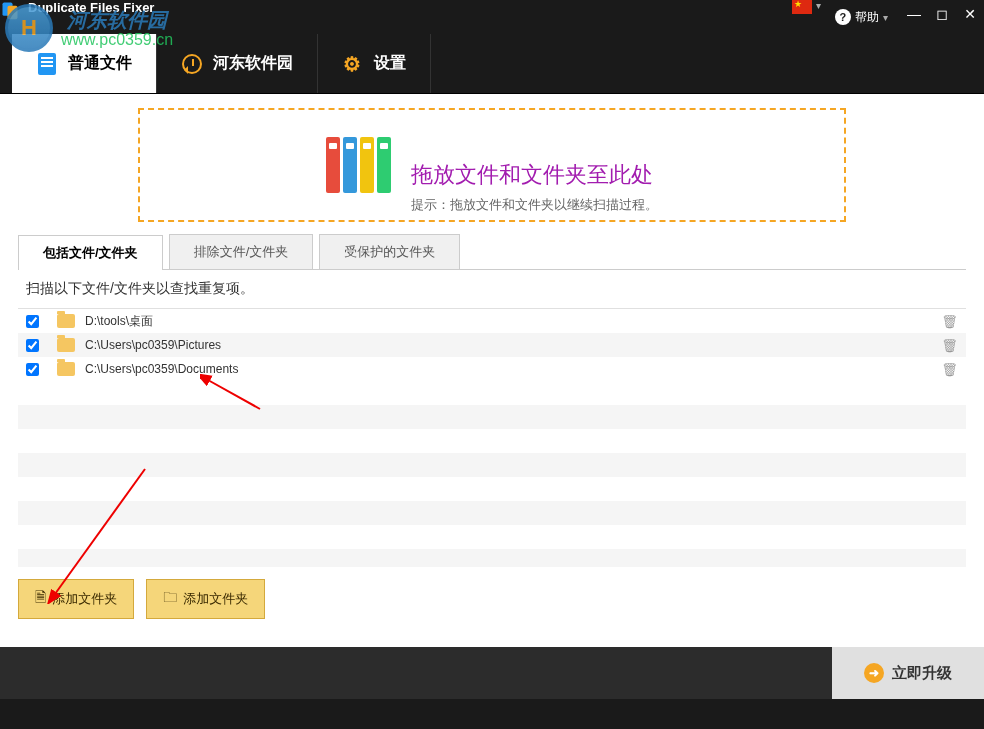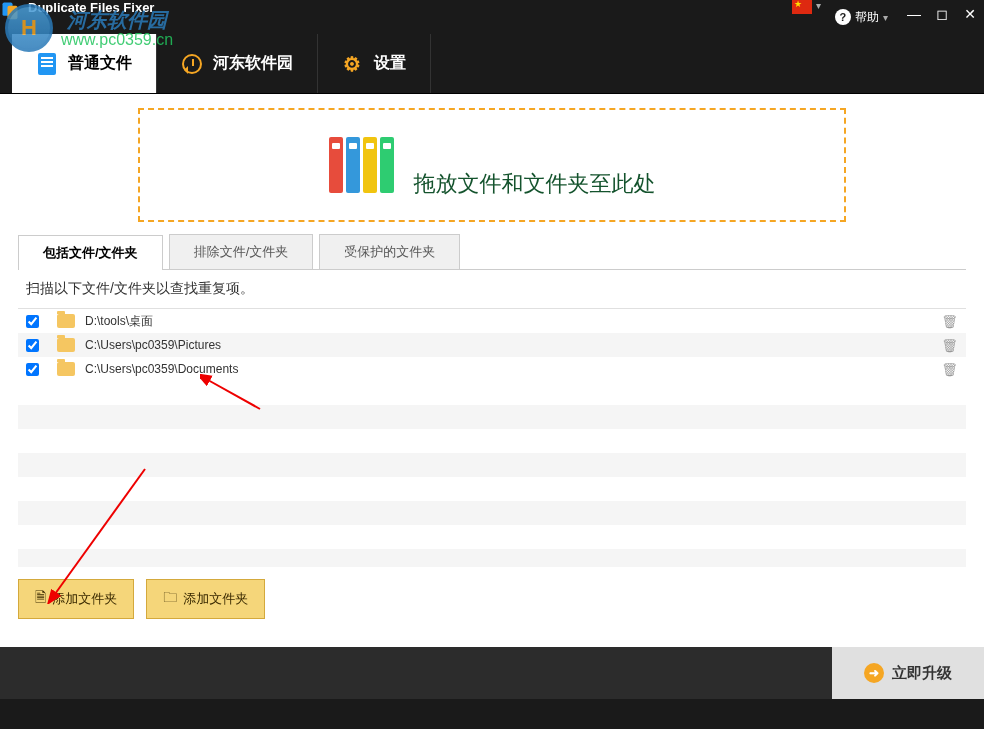--- a/index.html
+++ b/index.html
@@ -32,21 +32,21 @@
 
 
 .content { background: #fff; height: 553px; padding: 14px 18px 0 18px; position: relative; }
 
 
 .dropzone { border: 2px dashed #f5a623; height: 114px; display: flex; align-items: center; justify-content: center; margin: 0 120px 12px 120px; }
 .dropzone .folders-icon { margin-right: 20px; display: flex; gap: 3px; }
 .binder { width: 14px; height: 56px; border-radius: 2px; position: relative; }
 .binder::before { content:""; position:absolute; top:6px; left:3px; width:8px; height:6px; background:#fff; border-radius:1px; }
 .binder.c1{background:#e74c3c;} .binder.c2{background:#3498db;} .binder.c3{background:#f1c40f;} .binder.c4{background:#2ecc71;}
-.dropzone .dz-text h2 { font-size: 22px; color: #14532d; font-weight: normal; margin-bottom: 6px; margin-top: 44px; }
+.dropzone .dz-text h2 { font-size: 22px; color: #a21caf; font-weight: normal; margin-bottom: 6px; margin-top: 44px; }
 .dropzone .dz-text p { font-size: 13px; color: #666; }
 
 
 .subtabs { display: flex; border-bottom: 1px solid #ccc; }
 .subtab { padding: 8px 24px; font-size: 13px; background: #f0f0f0; border: 1px solid #ccc; border-bottom: none; margin-right: 6px; cursor: pointer; color:#555; }
 .subtab.active { background: #fff; font-weight: bold; color:#000; position: relative; top: 1px; }
 
 
 .scan-header { padding: 10px 8px; font-size: 14px; color: #333; border-bottom: 1px solid #e0e0e0; }
 .file-list { height: 258px; overflow: hidden; background: #fff; }
@@ -137,20 +137,21 @@
 
   <div class="dropzone">
     <div class="folders-icon">
       <span class="binder c1"></span>
         <span class="binder c2"></span>
         <span class="binder c3"></span>
         <span class="binder c4"></span>
     </div>
     <div class="dz-text">
       <h2>拖放文件和文件夹至此处</h2>
+      <p>提示：拖放文件和文件夹以继续扫描过程。</p>
     </div>
   </div>
 
   <div class="subtabs">
     <div class="subtab active"><span>包括文件/文件夹</span></div>
     <div class="subtab"><span>排除文件/文件夹</span></div>
     <div class="subtab"><span>受保护的文件夹</span></div>
   </div>
 
   <div class="scan-header">扫描以下文件/文件夹以查找重复项。</div>

